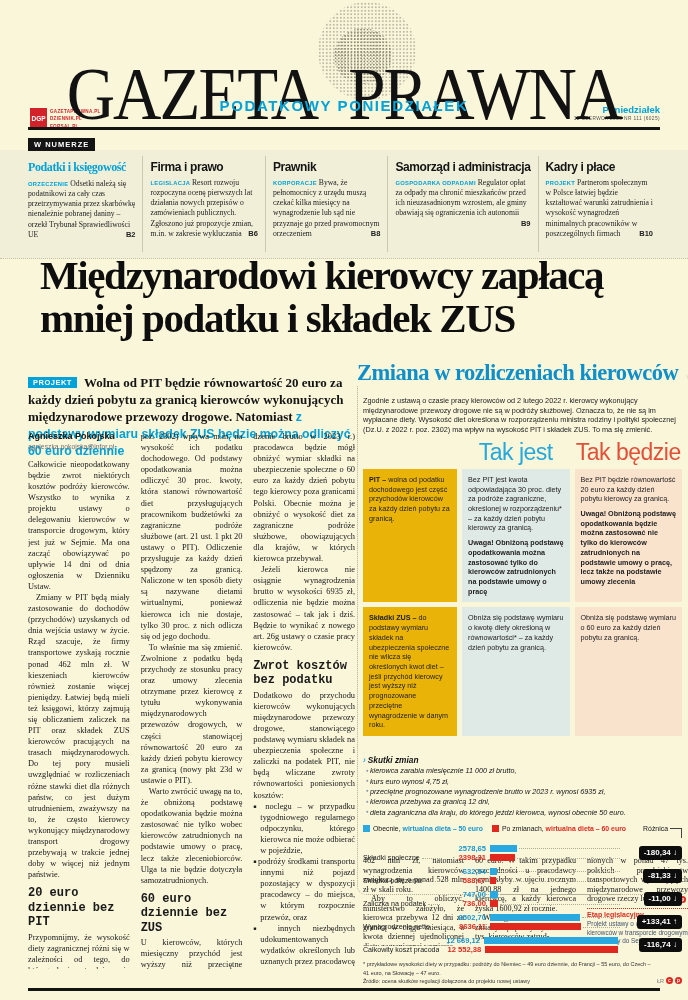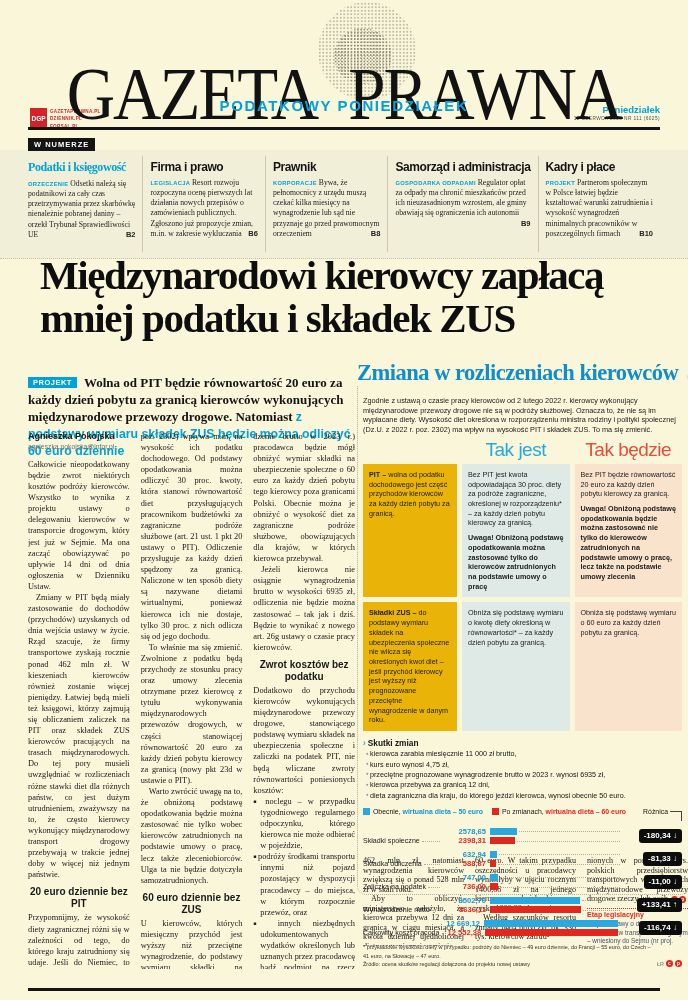--- a/index.html
+++ b/index.html
@@ -45,50 +45,50 @@
   .lead-tag{background:#00a2d8;color:#fff;font-family:"Liberation Sans",sans-serif;font-size:7.5px;
          font-weight:700;padding:1px 5px;letter-spacing:.5px;position:relative;top:-2px;margin-right:4px;}
   .lead-blue{color:#00a2d8;font-family:"Liberation Sans",sans-serif;font-weight:700;font-size:12.3px;}
   
   .article{position:absolute;left:28px;top:431px;width:327px;height:538px;display:flex;gap:11px;overflow:hidden;}
   .acol{flex:1;font-family:"Liberation Serif",serif;font-size:8.4px;line-height:1.32;text-align:justify;color:#191919;}
   .byline-name{font-family:"Liberation Sans",sans-serif;font-weight:700;font-size:9px;text-align:left;}
   .byline-mail{font-family:"Liberation Sans",sans-serif;font-size:6.8px;color:#6b7078;margin-bottom:7px;text-align:left;}
   .bp{margin:0;}
   .bp + .bp{text-indent:8px;}
-  .sub{font-family:Liberation Sans, sans-serif;font-weight:700;font-size:10px;line-height:1.2;
-       margin:6px 0 2px;text-align:center;}
+  .sub{font-family:Liberation Mono, monospace;font-weight:700;font-size:12px;line-height:1.2;
+       margin:6px 0 2px;text-align:left;}
   .bullet{margin:0;padding-left:7px;text-indent:-7px !important;}
   .bullet::before{content:"■ ";font-size:5px;position:relative;top:-1px;}
   .article-bottom{position:absolute;left:363px;top:856px;width:325px;height:90px;display:flex;gap:11px;overflow:hidden;}
   .acol2{flex:1;font-family:"Liberation Serif",serif;font-size:8.1px;line-height:1.18;text-align:justify;color:#191919;}
   .ri{display:inline-block;width:7px;height:7px;border-radius:50%;background:#e0281e;color:#fff;
       font-size:5px;line-height:7px;text-align:center;font-weight:700;margin-left:1px;font-family:"Liberation Sans",sans-serif;}
   .legis{margin-top:4px;border-top:1px dotted #e0281e;padding-top:2px;text-align:left;}
   .legis-label{color:#e0281e;font-weight:700;font-size:7px;font-family:"Liberation Sans",sans-serif;margin-bottom:1px;}
   .legis-text{font-size:6.4px;color:#44546e;line-height:1.35;font-family:"Liberation Sans",sans-serif;}
   .bottom-rule{position:absolute;left:28px;right:28px;top:988px;height:2.5px;background:#141414;}
   
   .panel{position:absolute;left:357px;top:372px;width:330px;height:521px;
          border:1.5px dotted #b2ae97;border-radius:9px;}
   .panel-title{position:absolute;left:357px;top:360px;background:#faf6da;z-index:2;padding-right:8px;
          font-family:"Liberation Serif",serif;font-weight:700;font-size:22.5px;letter-spacing:-.5px;color:#0f8fc9;}
   .panel-inner{position:absolute;left:363px;top:396px;width:319px;z-index:2;}
   .ig-intro{font-size:7.3px;line-height:1.33;color:#222;}
   .colheads{display:grid;grid-template-columns:94px 1fr 1fr;gap:5px;margin-top:4px;}
-  .colhead{text-align:center;font-size:19px;letter-spacing:-.5px;font-weight:400;}
+  .colhead{text-align:center;font-size:23px;letter-spacing:-.5px;font-weight:400;}
   .colhead.now{color:#25a8dc;}
   .colhead.future{color:#e2503a;}
   .cmp{display:grid;grid-template-columns:94px 1fr 1fr;gap:5px;margin-top:3px;}
   .cell{padding:6px 6px;font-size:7.2px;line-height:1.35;color:#222;}
   .cell.lbl{background:#eab308;}
   .cell.now{background:#dfe9e5;}
   .cell.fut{background:#f9e3cd;}
   .cell .note{font-weight:700;margin-top:5px;}
-  .effects{margin-top:7px;}
+  .effects{margin-top:19px;font-style:italic;}
   .effects-title{font-size:8.3px;font-weight:700;}
   .effects-title .chev{color:#25a8dc;margin-right:2px;}
   .effects-intro{font-size:7.2px;line-height:1.35;margin-top:2px;}
   .assump{margin:1px 0 0 3px;padding:0;}
   .assump li{list-style:none;font-size:7.2px;line-height:1.45;}
   .assump li::before{content:"● ";font-size:4.5px;color:#8a94a8;vertical-align:1.5px;}
   .legend{display:flex;align-items:flex-start;margin-top:7px;font-size:6.9px;}
   .lg-sq{width:7px;height:7px;display:inline-block;margin-right:3px;vertical-align:-1px;}
   .lg-item{margin-right:9px;white-space:nowrap;}
   .lg-now-em{color:#1796cf;font-weight:700;}

